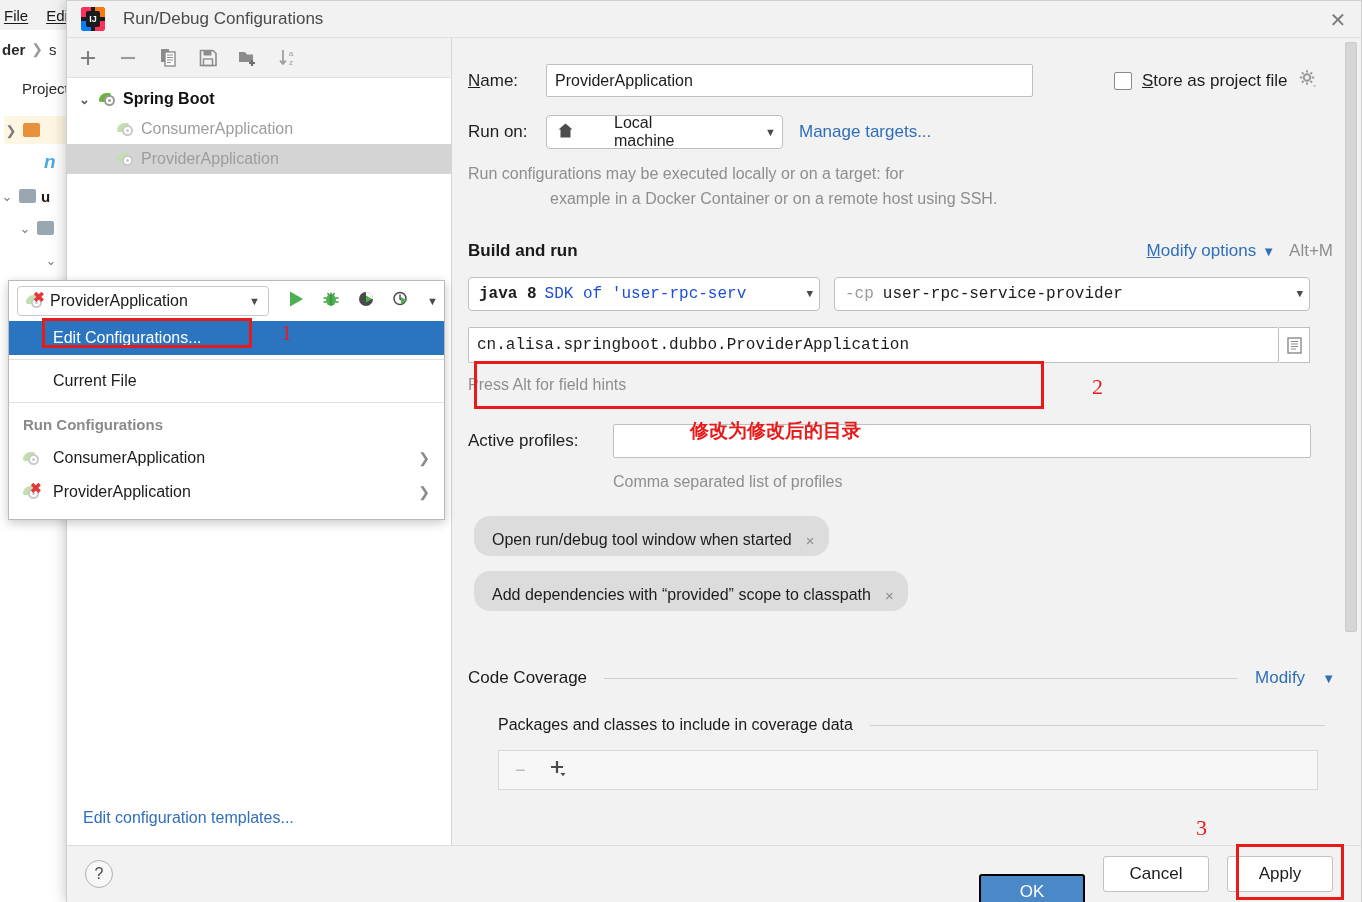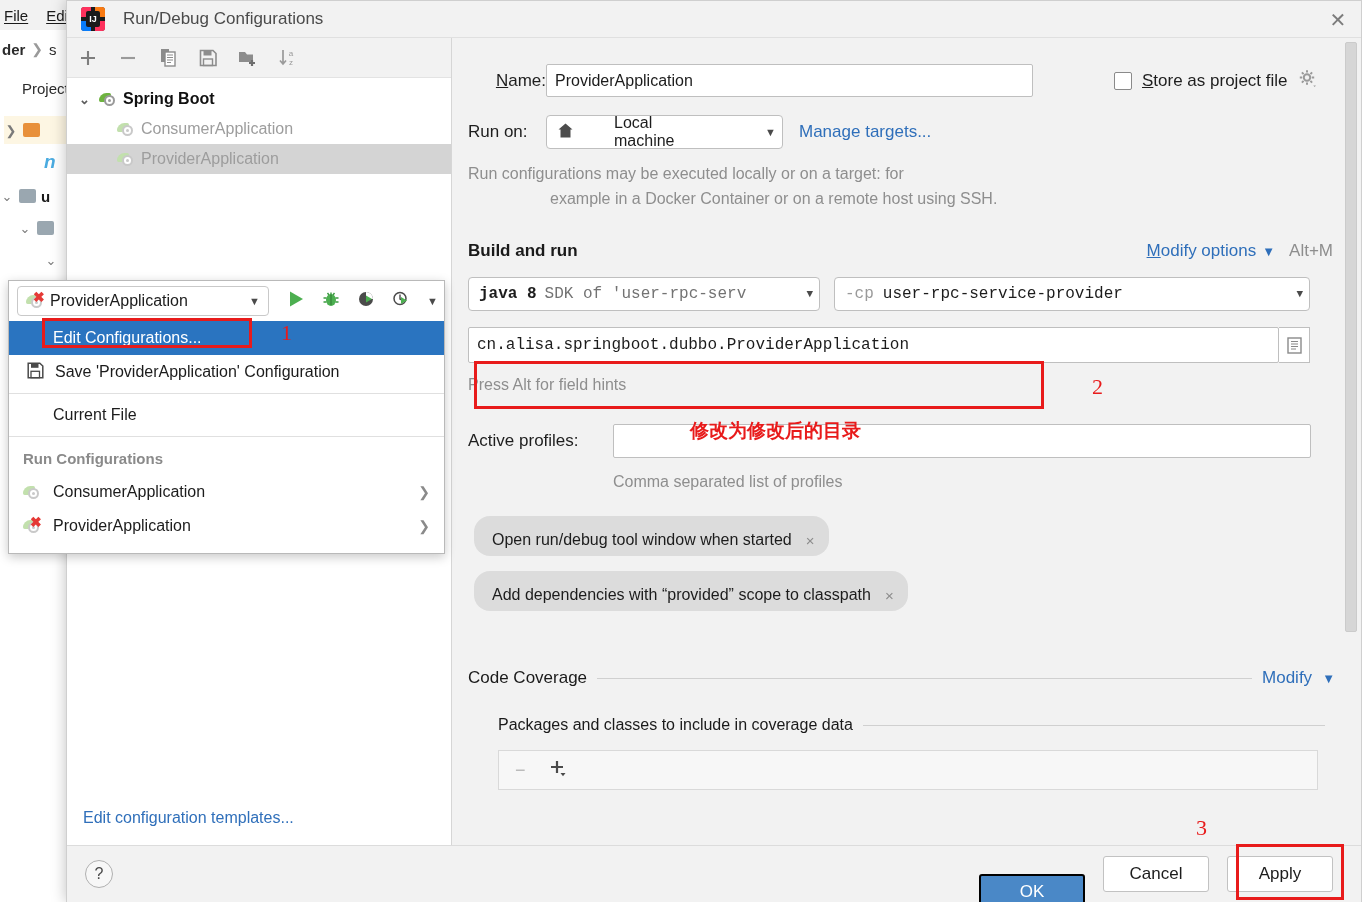--- a/index.html
+++ b/index.html
@@ -113,21 +113,21 @@
   .sect-title { font-size: 17px; font-weight: bold; color: #1a1a1a; }
   .mono { font-family: "Liberation Mono", "DejaVu Sans Mono", monospace; }
 
   .pill {
     display: inline-flex; align-items: center; gap: 14px;
     background: #dcdcdc; border-radius: 16px; height: 40px;
     padding: 8px 14px 0 18px; font-size: 16px; color: #1c1c1c; cursor: pointer;
   }
   .pill .x { color: #8c8c8c; font-size: 15px; }
 
-  .sep-title { display: flex; align-items: center; gap: 10px; }
+  .sep-title { display: flex; align-items: center; gap: 17px; }
   .sep-line { flex: 1; height: 1px; background: #d0d0d0; }
 
   .scrollbar {
     position: absolute; right: 4px; top: 4px; width: 12px; height: 590px;
     background: #d6d6d6; border: 1px solid #cbcbcb; border-radius: 2px;
   }
 
   
   .btm-bar {
     position: relative; height: 57px; background: #f2f2f2;
@@ -321,21 +321,21 @@
       </div>
 
       <div class="lp-footer">
         <span class="link">Edit configuration templates...</span>
       </div>
     </div>
 
     <div class="right-panel">
 
       <div class="frm-row" style="margin-top:8px;">
-        <div class="lbl" style="width:78px;text-align:right;"><u>N</u>ame:</div>
+        <div class="lbl" style="width:78px;"><u>N</u>ame:</div>
         <div class="txtfield" style="width:487px;">ProviderApplication</div>
         <div style="display:flex; align-items:center; gap:10px; margin-left:81px;">
           <span style="width:18px;height:18px;border:1px solid #8a8a8a;background:#fff;display:inline-block;border-radius:2px;"></span>
           <span class="lbl"><u>S</u>tore as project file</span>
           <span>
             <svg width="19" height="19" viewBox="0 0 19 19">
               <circle cx="9" cy="8.5" r="3.2" fill="none" stroke="#9a9a9a" stroke-width="2"></circle>
               <path d="M9 1.2v2.4M9 13.4v2.4M1.8 8.5h2.4M13.8 8.5h2.4M3.9 3.4l1.7 1.7M12.4 11.9l1.7 1.7M14.1 3.4l-1.7 1.7M5.6 11.9l-1.7 1.7" stroke="#9a9a9a" stroke-width="2"></path>
               <path d="M13.5 15.5l2.2 2.6 2.2-2.6z" fill="#9a9a9a" transform="scale(0.6) translate(12,12)"></path>
             </svg>
@@ -364,21 +364,21 @@
         <span class="sect-title">Build and run</span>
         <span style="flex:1;"></span>
         <span class="link" style="font-size:17px;"><u>M</u>odify options</span>
         <span class="link" style="margin-left:6px; font-size:13px;">▼</span>
         <span style="color:#8e8e8e; font-size:17px; margin-left:14px; margin-right:2px;">Alt+M</span>
       </div>
 
       <div style="display:flex; gap:14px; margin-top:16px;">
         <div class="combo mono" style="width:352px;">
           <span style="font-weight:bold; color:#1c1c1c;">java 8</span>
-          <span style="color:#737373; margin-left:8px; overflow:hidden; white-space:nowrap; max-width:215px;">SDK of 'user-rpc-serv</span>
+          <span style="color:#1d4ed8; margin-left:8px; overflow:hidden; white-space:nowrap; max-width:215px;">SDK of 'user-rpc-serv</span>
           <span class="arrow">▼</span>
         </div>
         <div class="combo mono" style="width:476px;">
           <span style="color:#9a9a9a;">-cp</span>
           <span style="margin-left:9px; font-weight:normal; color:#1c1c1c;">user-rpc-service-provider</span>
           <span class="arrow">▼</span>
         </div>
       </div>
 
       <div style="display:flex; align-items:center; margin-top:16px;">
@@ -488,30 +488,20 @@
           <path d="M9 7l6 3.5-6 3.5z" fill="#4caf50"></path>
         </svg>
       </span>
       <span style="color:#4a4a4a; font-size:11px;">▼</span>
     </div>
   </div>
 
   <div class="menu-item hl">
     <span style="margin-left:26px;">Edit Configurations...</span>
   </div>
-  <div class="menu-item">
-    <span>
-      <svg width="17" height="17" viewBox="0 0 17 17">
-        <path d="M1.2 1.2h11.6L15.8 4v11.8H1.2z" fill="none" stroke="#4a4a4a" stroke-width="1.5"></path>
-        <rect x="4" y="1.2" width="7.5" height="4.6" fill="#4a4a4a"></rect>
-        <rect x="4" y="9.3" width="8.5" height="6.4" fill="none" stroke="#4a4a4a" stroke-width="1.3"></rect>
-      </svg>
-    </span>
-    <span style="margin-left:3px;">Save 'ProviderApplication' Configuration</span>
-  </div>
   <div class="menu-sep"></div>
   <div class="menu-item">
     <span style="margin-left:26px;">Current File</span>
   </div>
   <div class="menu-sep"></div>
   <div class="menu-item hdr">Run Configurations</div>
   <div class="menu-item" style="padding-left:14px;">
     <span class="sb-ico faded">
       <span class="sb-leaf"></span>
         <span class="sb-circ"></span>

